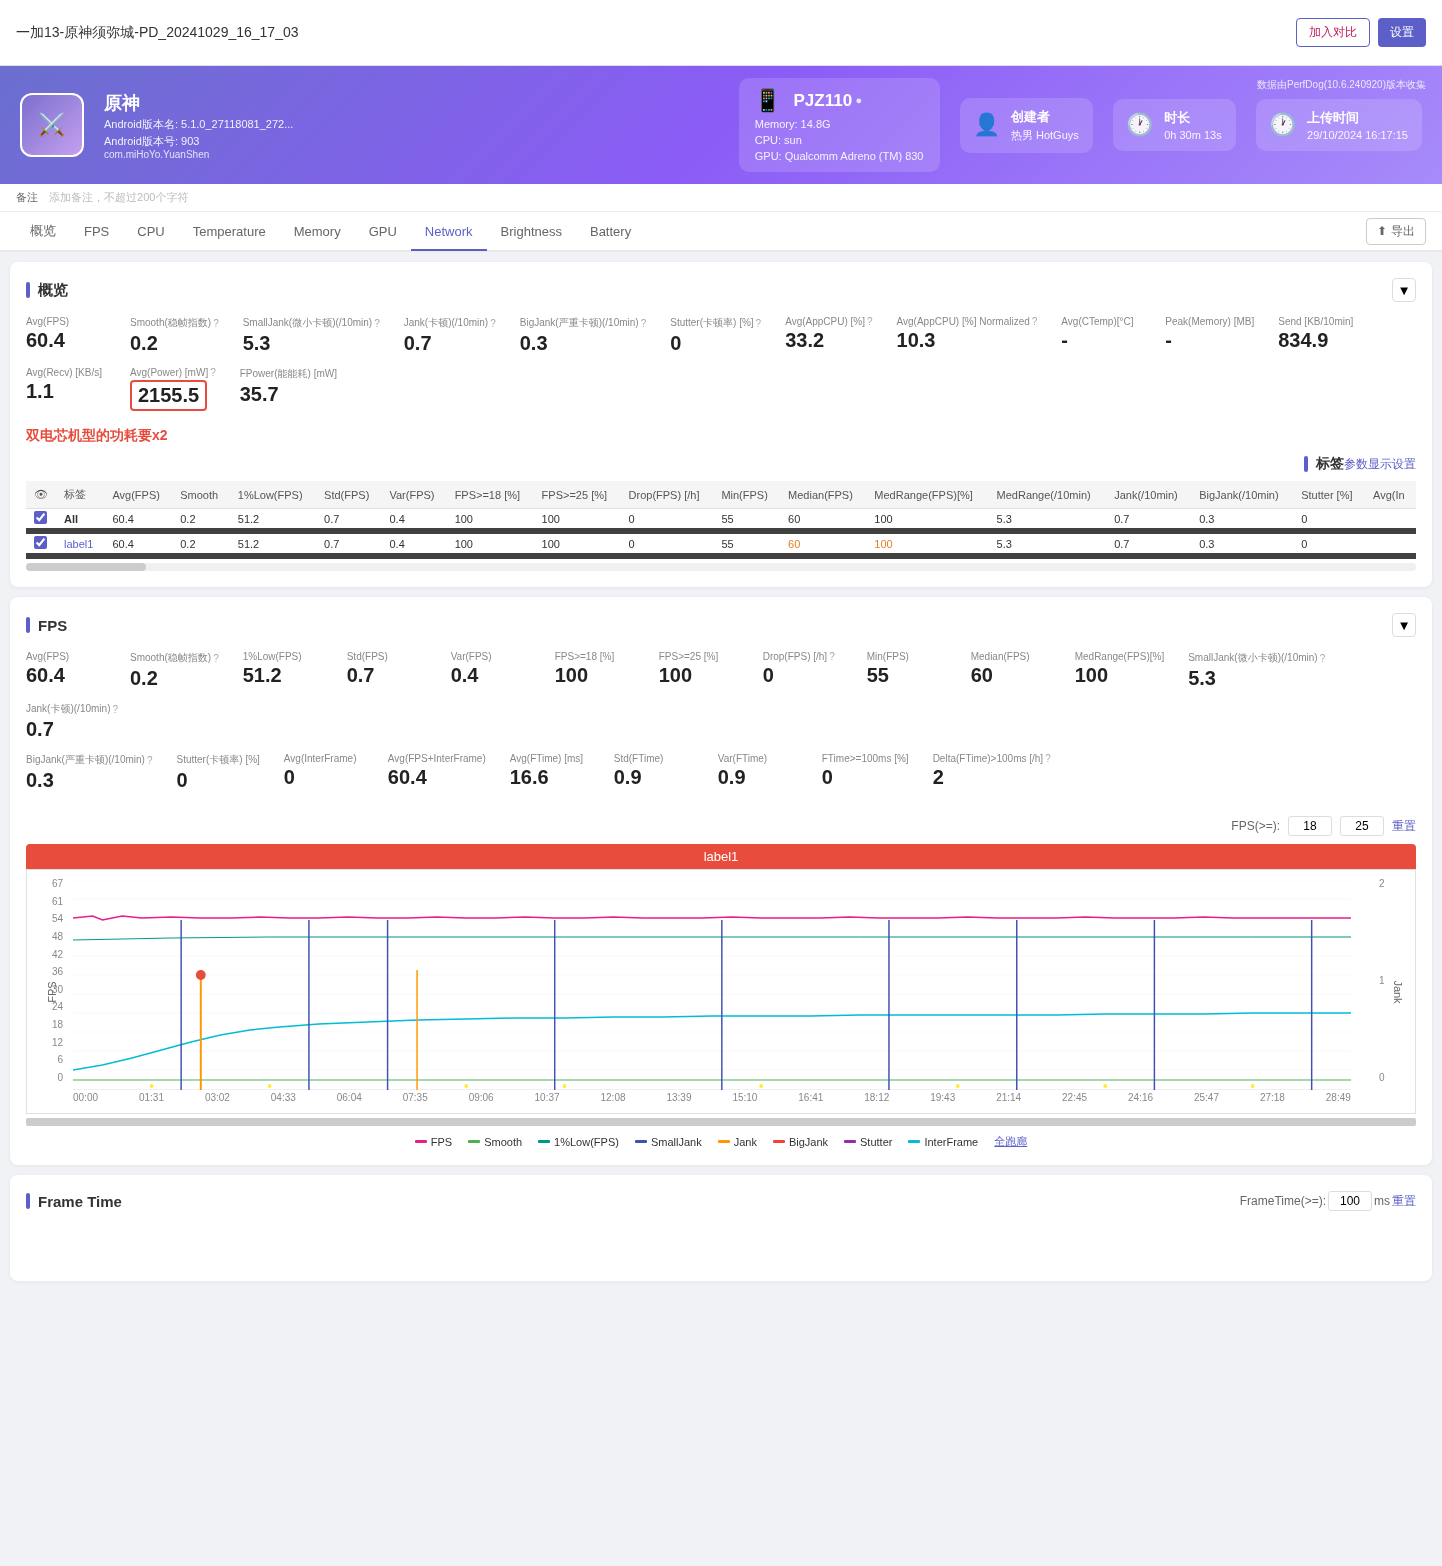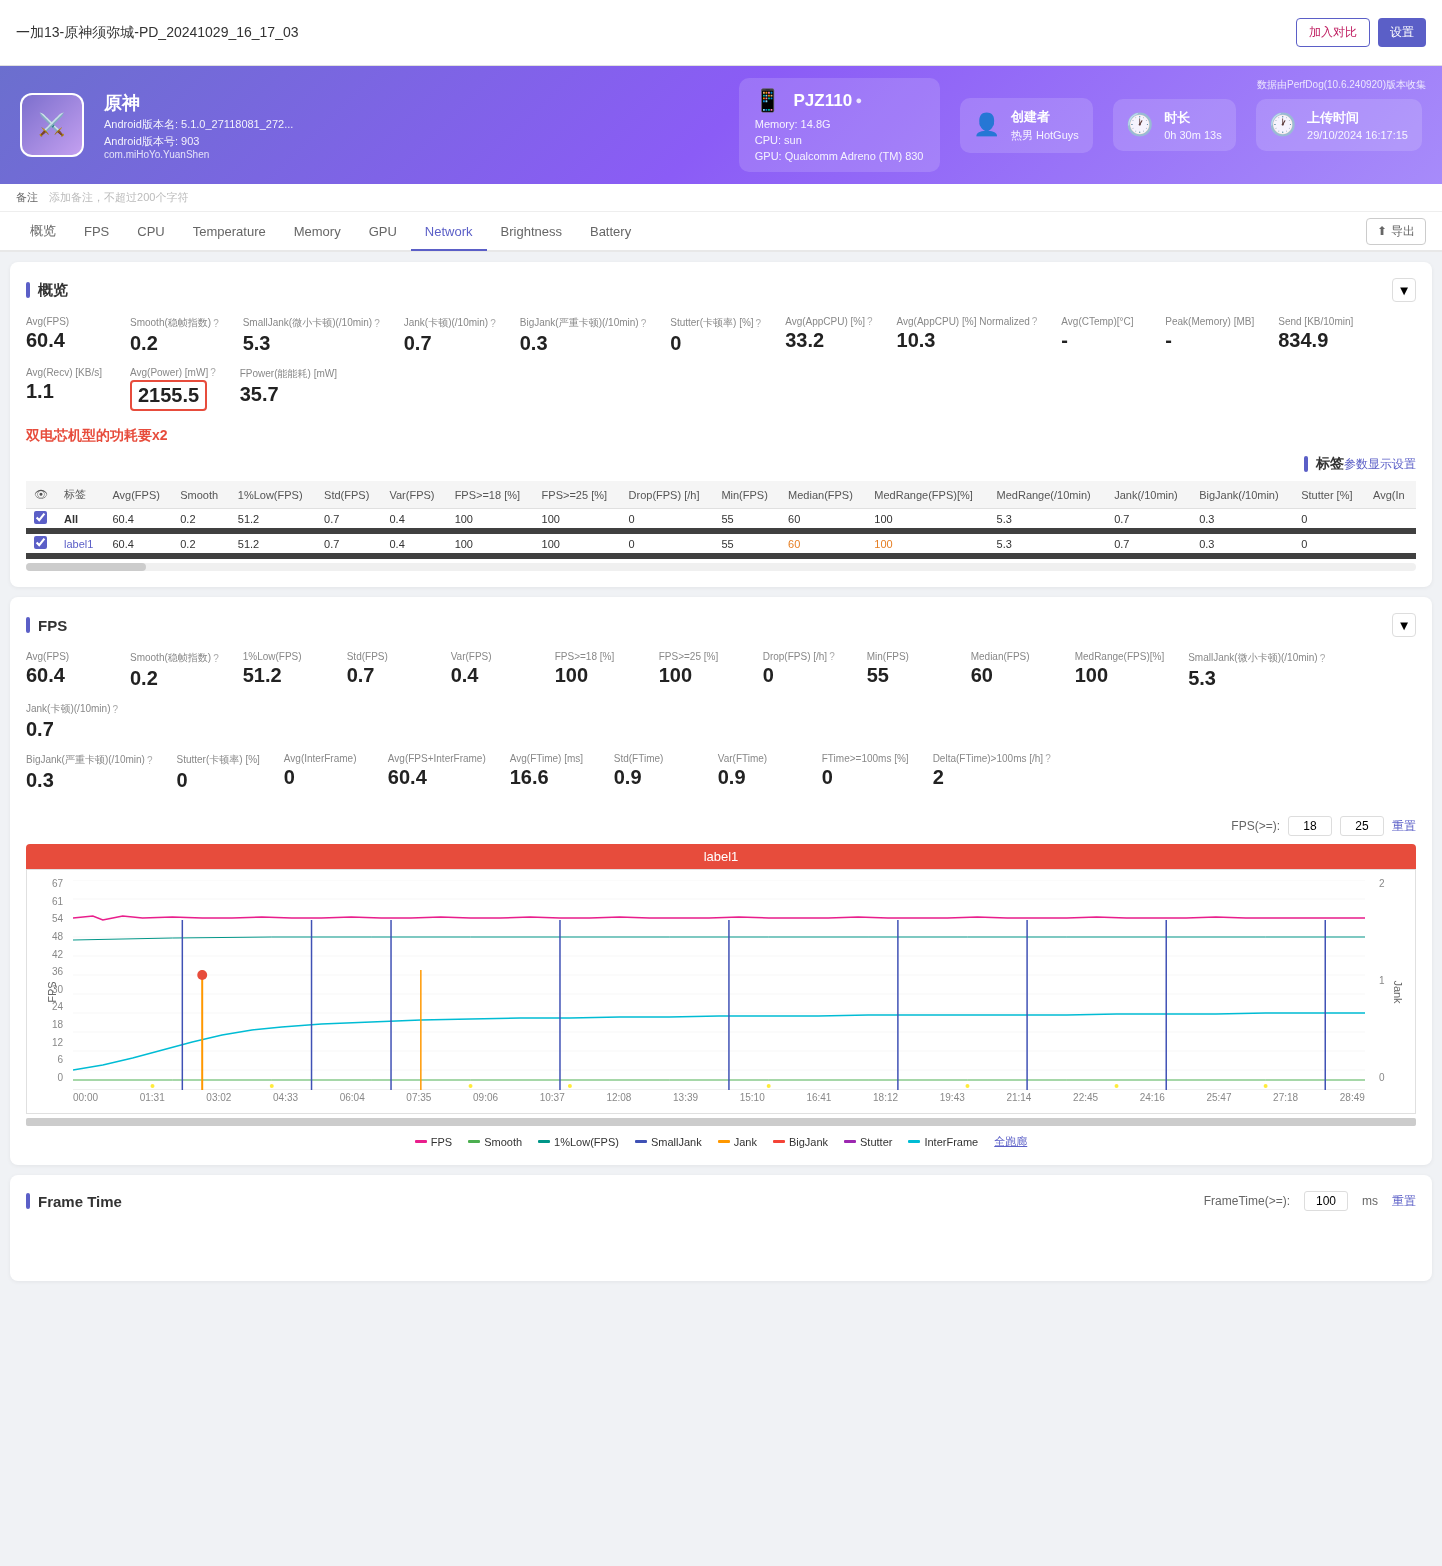--- a/index.html
+++ b/index.html
@@ -79,21 +79,21 @@
     .reset-btn { color: #5b5fc7; cursor: pointer; background: none; border: none; font-size: 12px; }
     
     
     .chart-legend { display: flex; justify-content: center; gap: 16px; margin-top: 8px; flex-wrap: wrap; font-size: 11px; }
     .legend-item { display: flex; align-items: center; gap: 4px; }
     .legend-dot { width: 12px; height: 3px; border-radius: 1px; display: inline-block; }
     .all-races-btn { color: #5b5fc7; font-size: 11px; cursor: pointer; background: none; border: none; text-decoration: underline; }
 
     
     .frame-time-header { display: flex; align-items: center; justify-content: space-between; }
-    .ft-controls { display: flex; align-items: center; gap: 14px; }
+    .ft-controls { display: flex; align-items: center; gap: 2px; }
     .ft-label { font-size: 12px; color: #666; }
     .ft-input { width: 44px; border: 1px solid #ddd; border-radius: 3px; padding: 2px 4px; font-size: 12px; text-align: center; }
     .ft-unit { font-size: 12px; color: #666; }
 
     
     input[type="checkbox"] { accent-color: #5b5fc7; }
 
     .header-relative { position: relative; }
     .perfdog-note { position: absolute; right: 16px; top: 12px; font-size: 10px; color: rgba(255,255,255,0.8); }
   </style>
@@ -427,21 +427,21 @@
   <div style="margin-top:12px;">
     <div class="fps-settings-row">
       <span style="font-size:12px;color:#666;">FPS(&gt;=):</span>
       <input class="fps-input" type="text" value="18" style="">
       <input class="fps-input" type="text" value="25" style="">
       <button class="reset-btn">重置</button>
     </div>
 
     <div style="background:#e74c3c;color:#fff;text-align:center;padding:5px;border-radius:4px 4px 0 0;font-size:13px;">label1</div>
 
-    <div style="position:relative;background:#fff;border:1px solid #e0e0e0;padding:10px 50px 10px 46px;min-height:240px;">
+    <div style="position:relative;background:#fff;border:1px solid #e0e0e0;padding:10px 64px 10px 46px;min-height:240px;">
 
       <div style="position:absolute;left:0;top:8px;bottom:30px;display:flex;flex-direction:column;justify-content:space-between;width:40px;text-align:right;font-size:10px;color:#888;padding-right:4px;">
         <span>67</span>
         <span>61</span>
         <span>54</span>
         <span>48</span>
         <span>42</span>
         <span>36</span>
         <span>30</span>
         <span>24</span>

